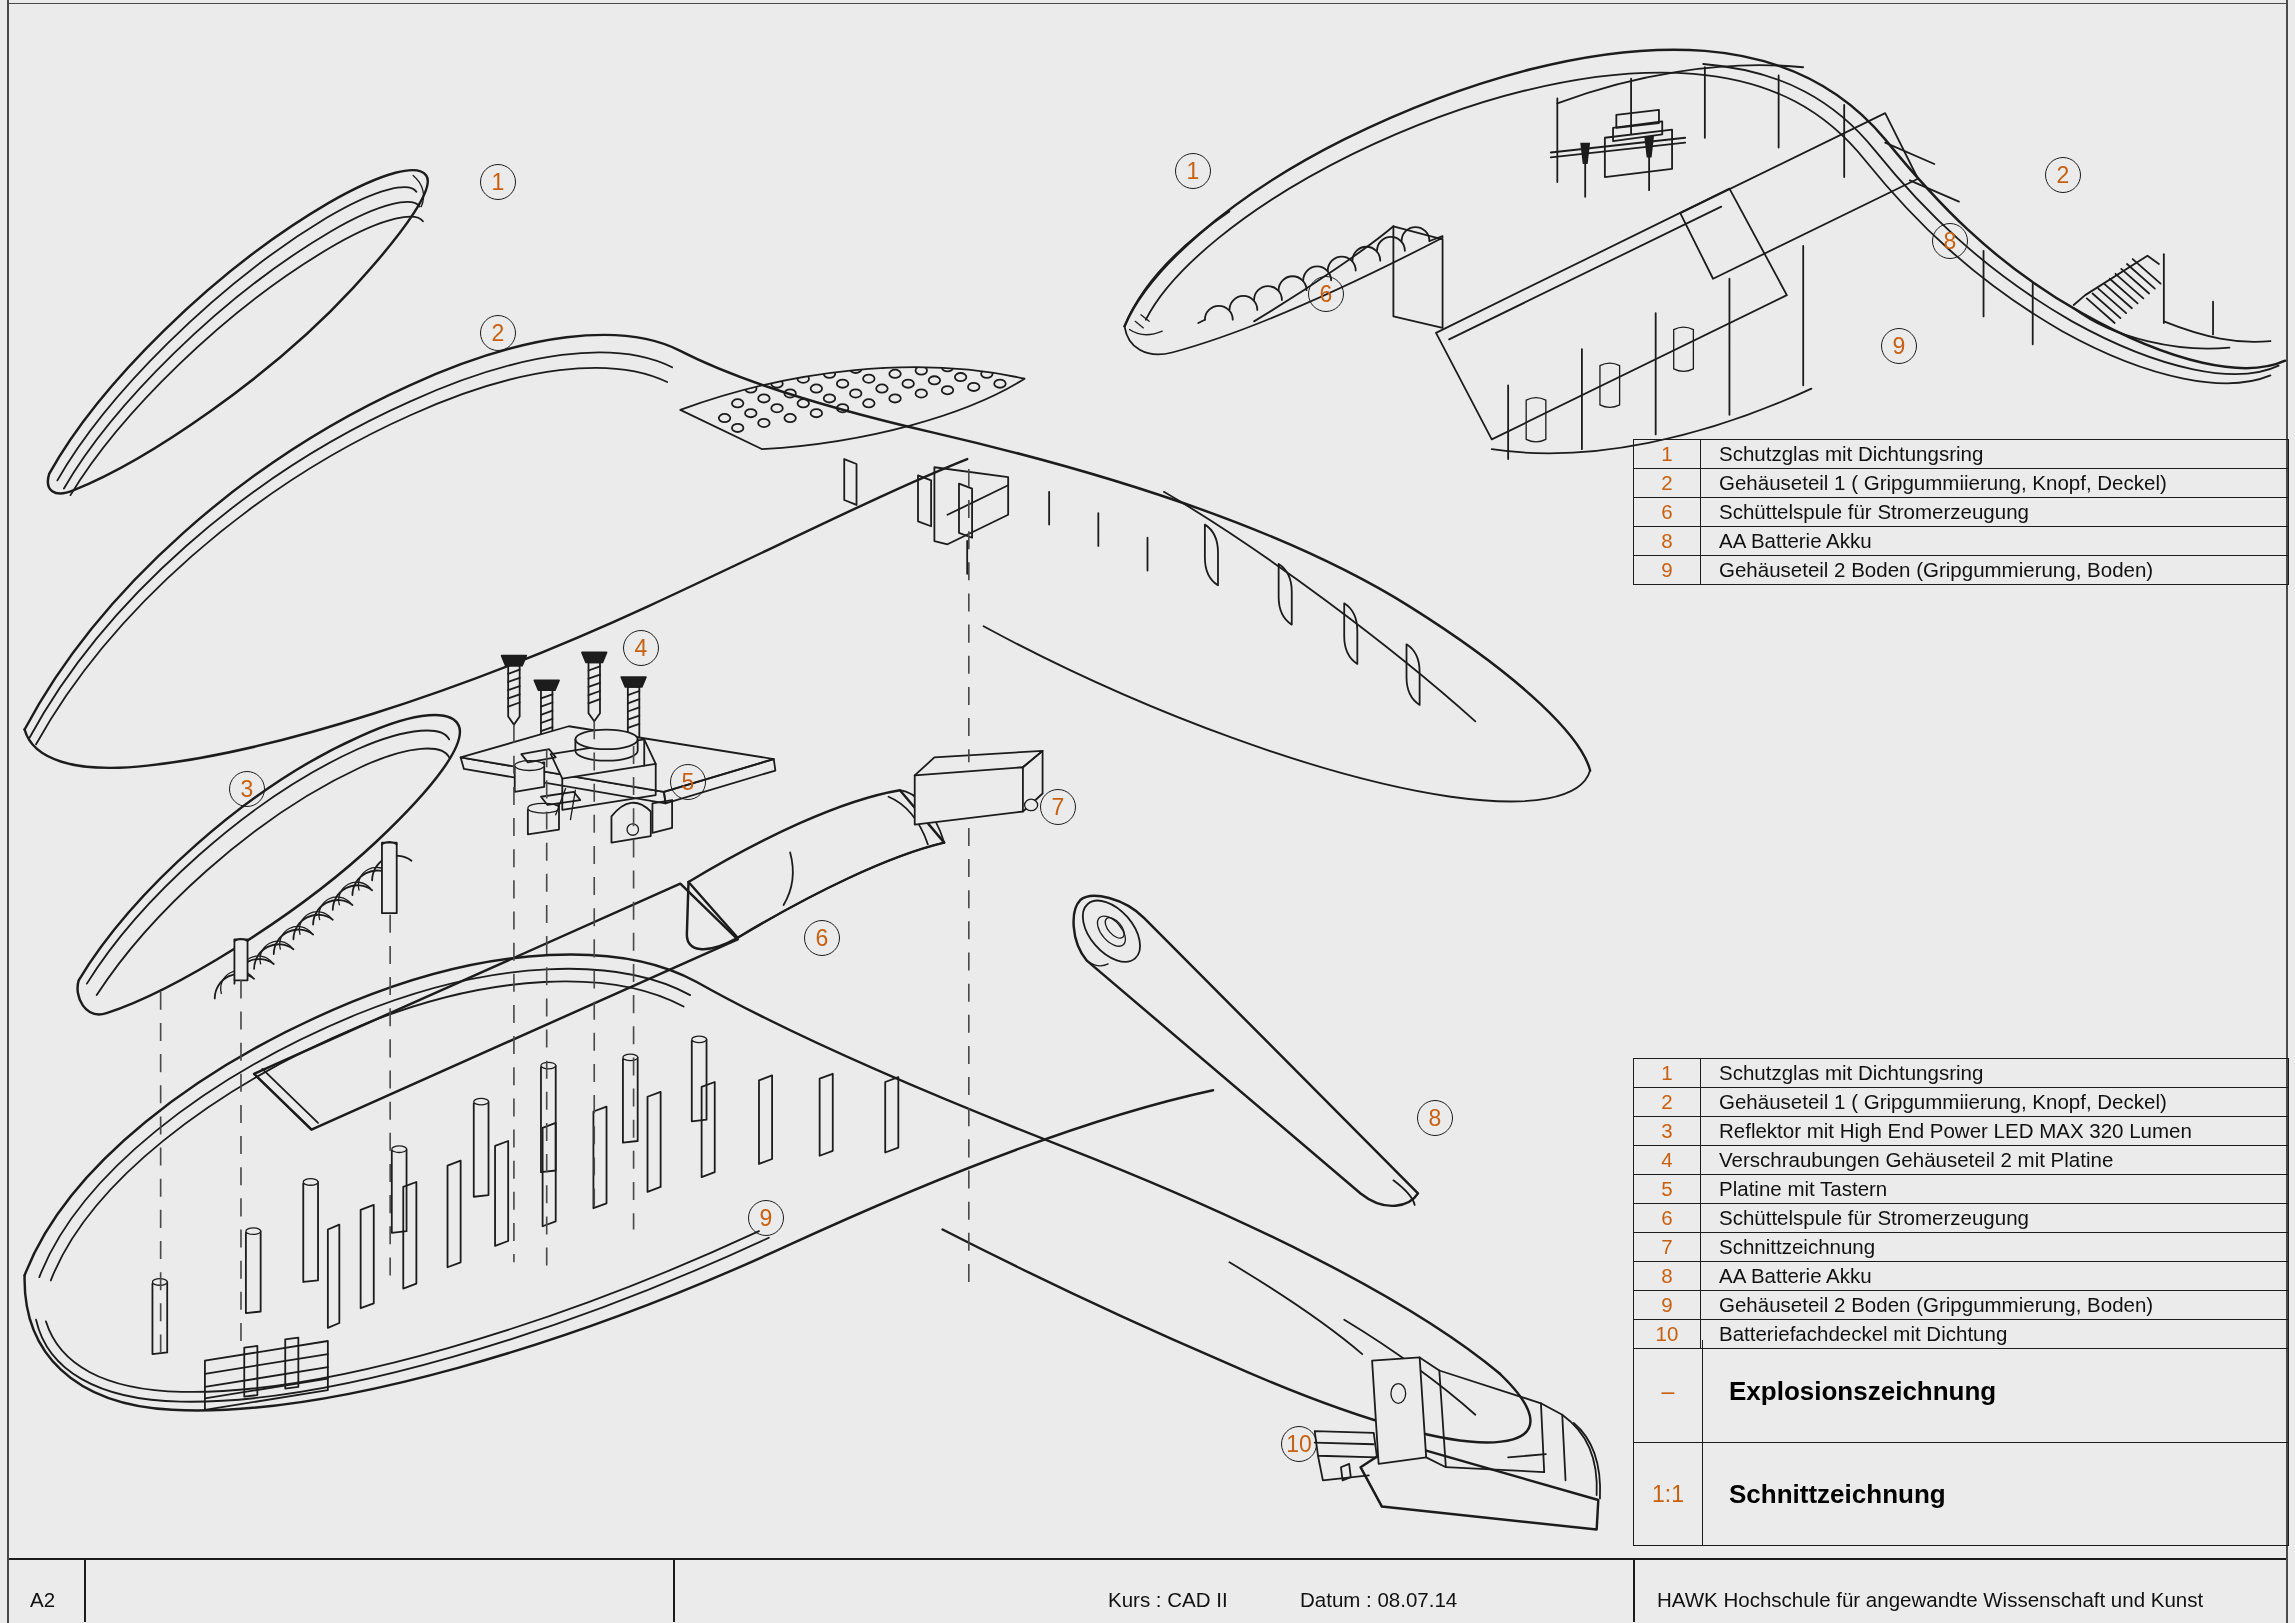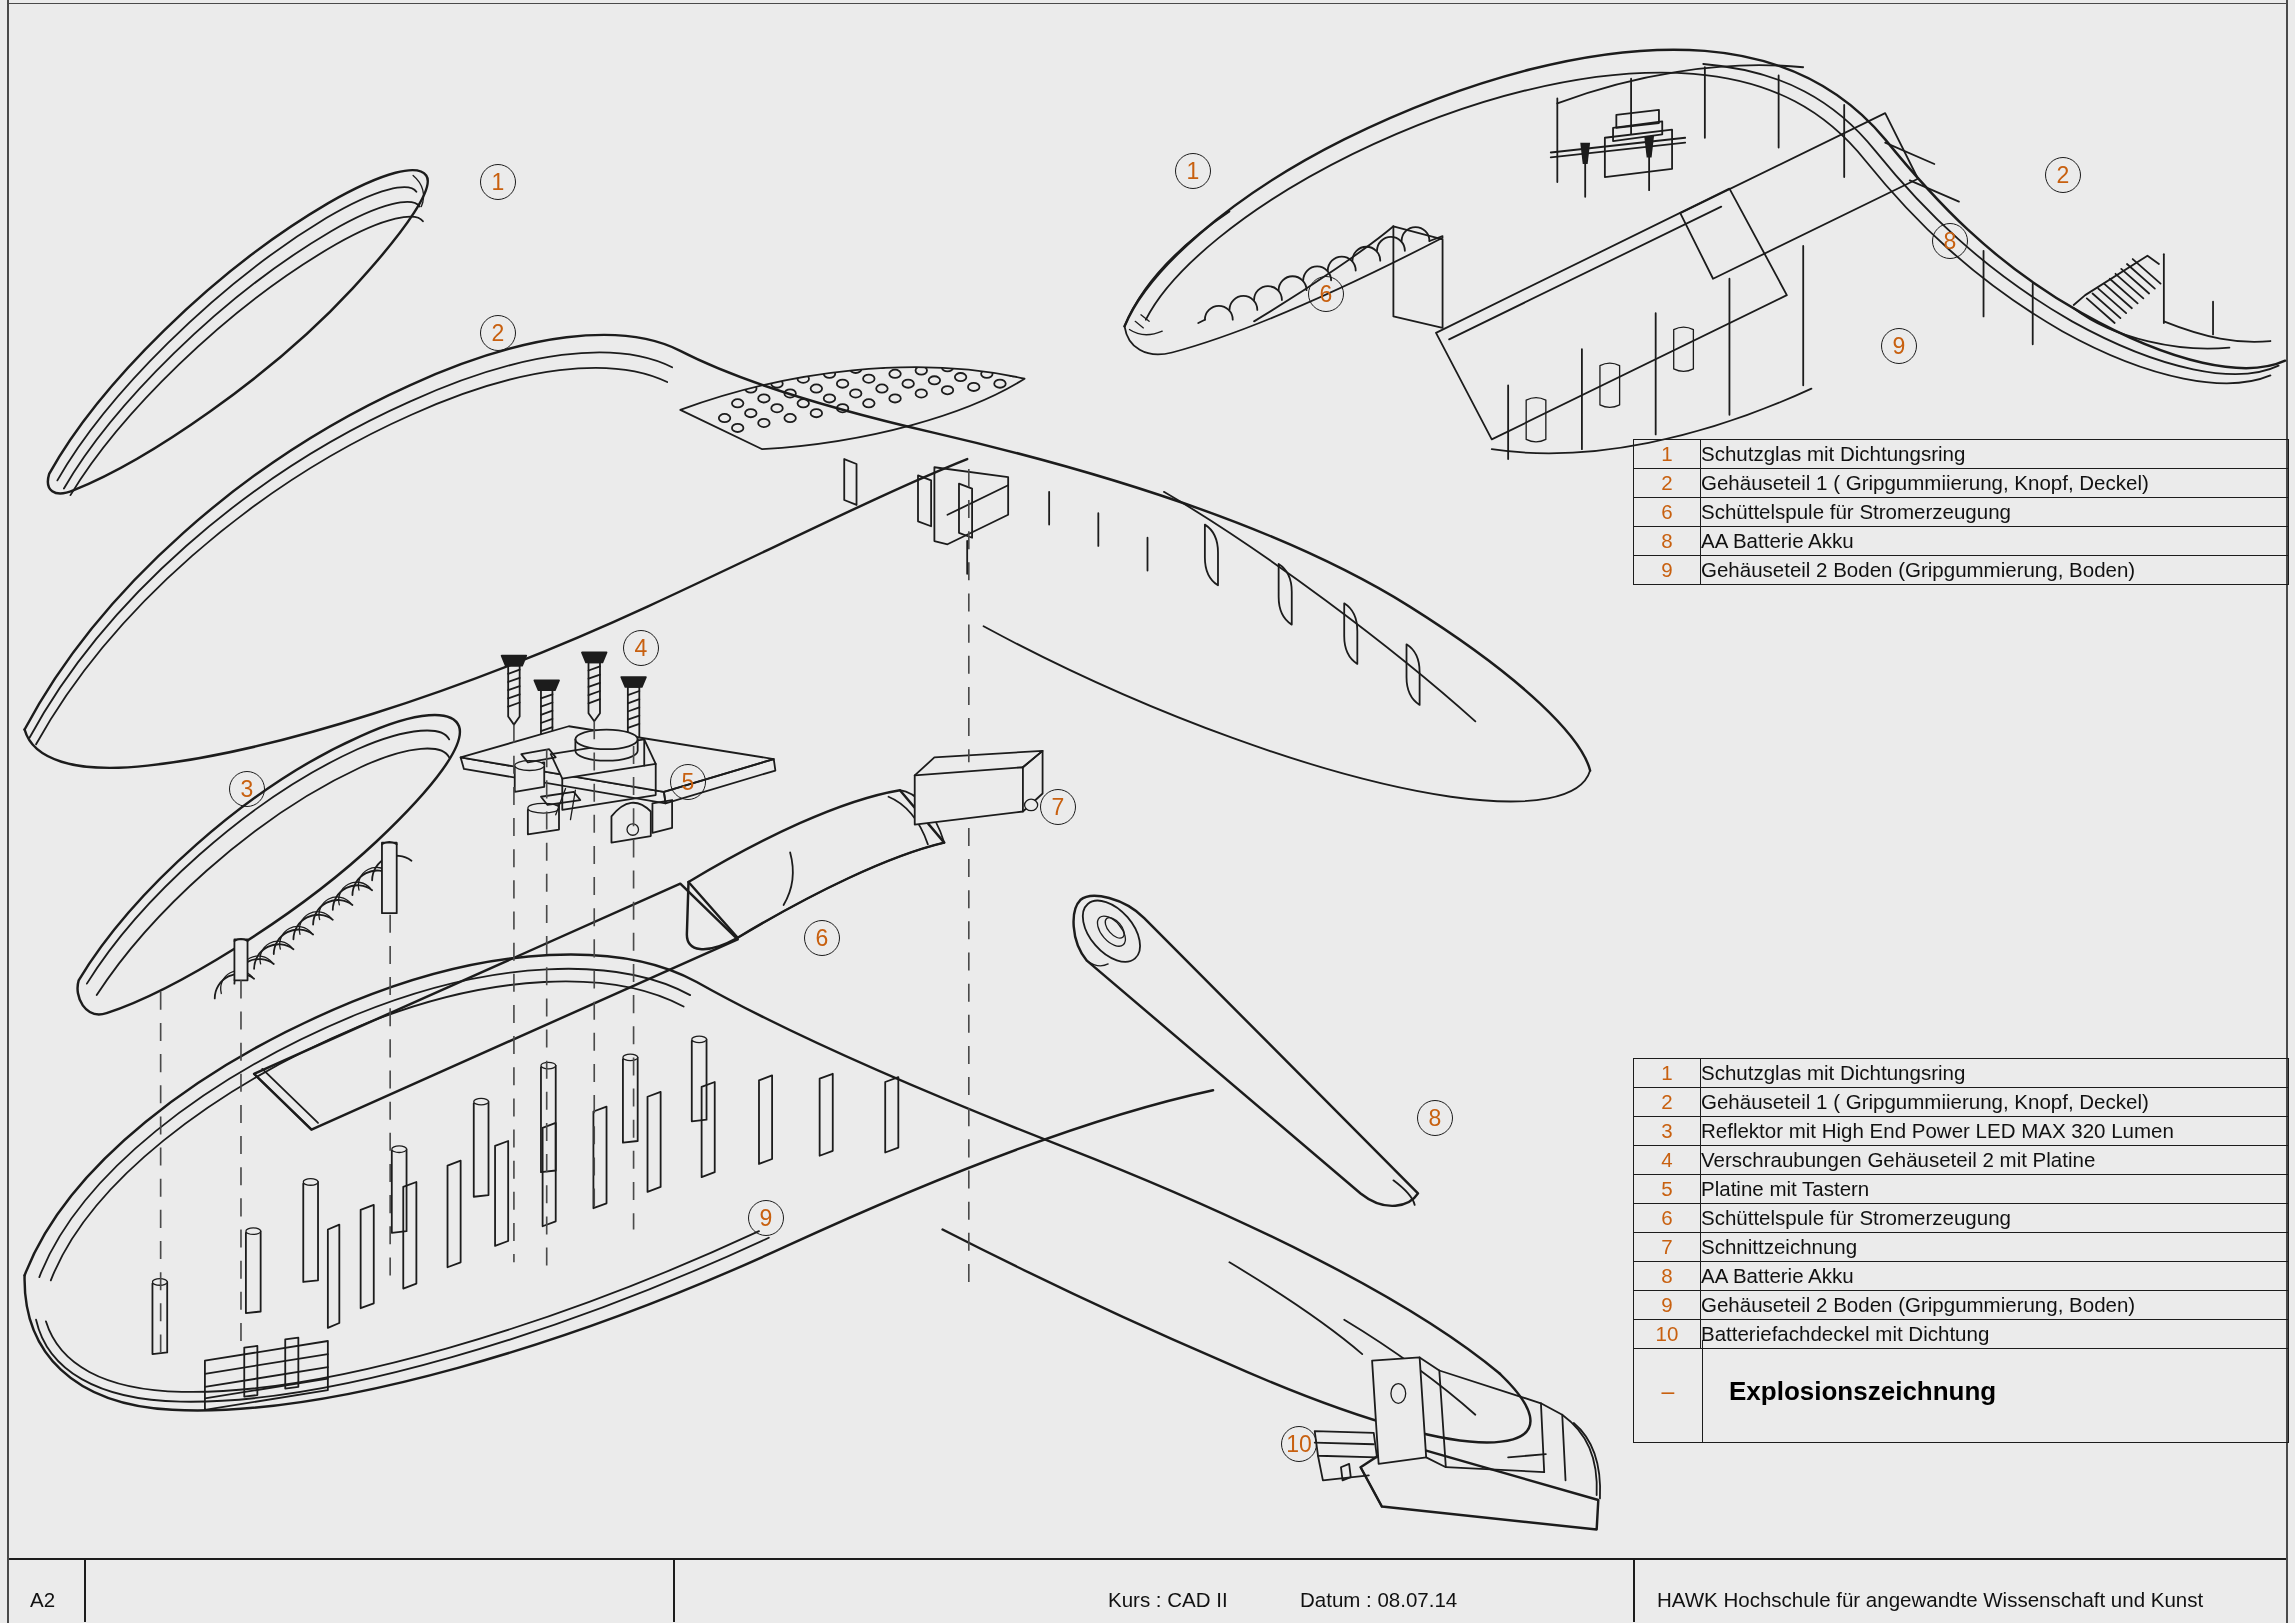--- a/index.html
+++ b/index.html
@@ -27,21 +27,21 @@
            width:36px;height:36px;box-sizing:border-box;}
 
   
   .parts-table{position:absolute;border-collapse:collapse;
                font-family:"Liberation Sans",sans-serif;}
   .parts-table td{border-top:1.6px solid #1c1c1c;border-bottom:1.6px solid #1c1c1c;
                   padding:0;height:28px;vertical-align:middle;}
   .parts-table td.num{width:66px;text-align:center;color:#c8600f;font-size:20.5px;
                       border-left:1.6px solid #1c1c1c;border-right:1.6px solid #1c1c1c;}
   .parts-table td.desc{text-align:left;color:#111;font-size:20.5px;
-                       border-right:1.6px solid #1c1c1c;}
+                       padding-left:18px;border-right:1.6px solid #1c1c1c;}
 
   #table-a{left:1633px;top:439px;width:656px;}
   #table-b{left:1633px;top:1058px;width:656px;}
 
   
   #view-block{position:absolute;left:1633px;top:1340px;width:656px;
               border-collapse:collapse;}
   #view-block td{border-bottom:1.6px solid #1c1c1c;height:100px;vertical-align:middle;}
   #view-block td.scale{width:66px;text-align:center;color:#c8600f;font-size:23px;
                        border-left:1.6px solid #1c1c1c;border-right:1.6px solid #1c1c1c;}
@@ -542,20 +542,24 @@
       </tr>
     </tbody>
   </table>
 
   <table id="view-block">
     <tbody>
       <tr>
         <td class="scale">–</td>
         <td class="vname">Explosionszeichnung</td>
       </tr>
+      <tr>
+        <td class="scale">1:1</td>
+        <td class="vname">Schnittzeichnung</td>
+      </tr>
     </tbody>
   </table>
 
   <div id="titleblock">
     <div class="tb-sep" style="left:75px"></div>
     <div class="tb-sep" style="left:664px"></div>
     <div class="tb-sep" style="left:1624px"></div>
 
     <div class="tb-cell" id="tb-format">A2</div>
     <div class="tb-cell" id="tb-course">Kurs : CAD II</div>

